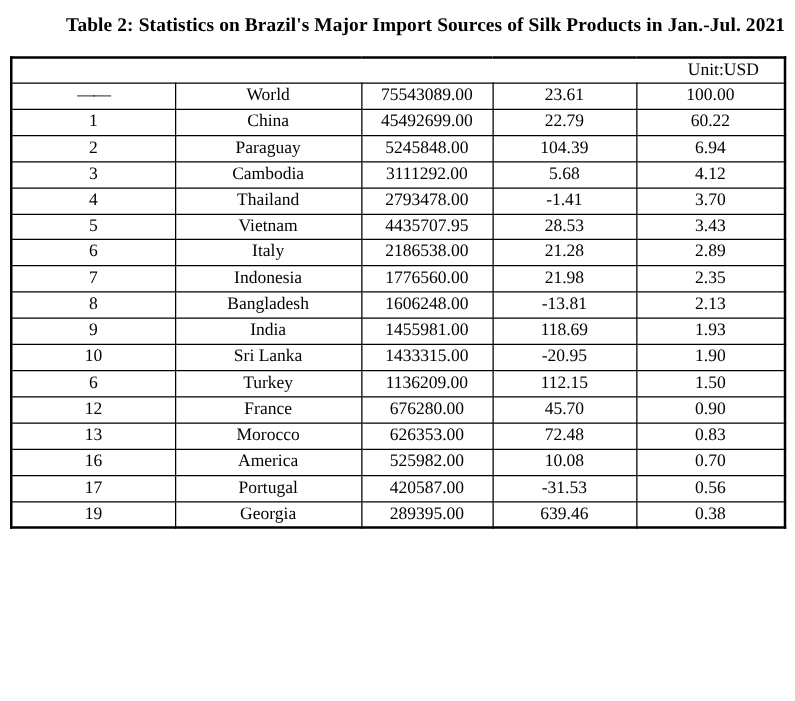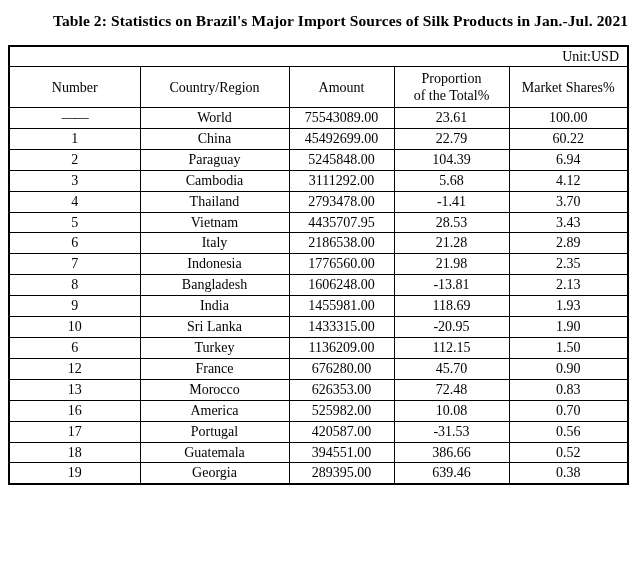--- a/index.html
+++ b/index.html
@@ -43,21 +43,21 @@
     border: 1px solid #000000;
     padding: 0;
     text-align: center;
     vertical-align: middle;
     font-weight: normal;
     overflow: hidden;
   }
   tr.unit-row td {
     height: 19px;
     text-align: right;
-    padding-right: 8px;
+    padding-right: 20px;
     line-height: 19px;
     margin-top: 36px;
   }
   tr.header-row th {
     height: 40px;
     line-height: 17px;
     white-space: pre-line;
   }
   tr.data-row td {
     height: 19.9px;
@@ -79,28 +79,20 @@
       <col class="c1">
         <col class="c2">
         <col class="c3">
         <col class="c4">
         <col class="c5">
     </colgroup>
     <tbody>
       <tr class="unit-row">
         <td colspan="5">Unit:USD</td>
       </tr>
-      <tr class="header-row">
-        <th>Number</th>
-        <th>Country/Region</th>
-        <th>Amount</th>
-        <th>Proportion
-of the Total%</th>
-        <th>Market Shares%</th>
-      </tr>
     </tbody>
     <tbody id="table-body">
         <tr class="data-row">
       <td class="dash-cell">——</td>
       <td>World</td>
       <td>75543089.00</td>
       <td>23.61</td>
       <td>100.00</td>
     </tr>
         <tr class="data-row">
@@ -202,27 +194,20 @@
       <td>0.70</td>
     </tr>
         <tr class="data-row">
       <td>17</td>
       <td>Portugal</td>
       <td>420587.00</td>
       <td>-31.53</td>
       <td>0.56</td>
     </tr>
         <tr class="data-row">
-      <td>18</td>
-      <td>Guatemala</td>
-      <td>394551.00</td>
-      <td>386.66</td>
-      <td>0.52</td>
-    </tr>
-        <tr class="data-row">
       <td>19</td>
       <td>Georgia</td>
       <td>289395.00</td>
       <td>639.46</td>
       <td>0.38</td>
     </tr>
       </tbody>
   </table>
 
 </div>

